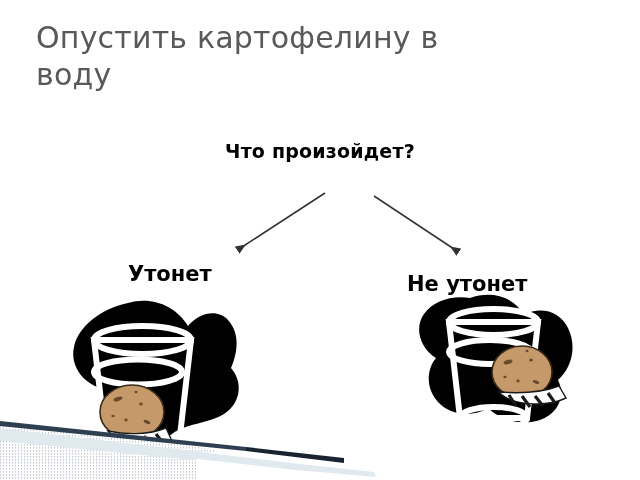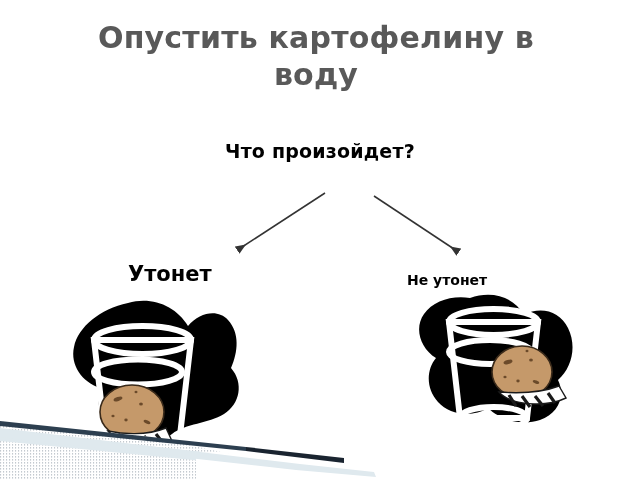--- a/index.html
+++ b/index.html
@@ -26,24 +26,23 @@
 
   
   #slide-title {
     position: absolute;
     left: 36px;
     top: 20px;
     width: 560px;
     color: #595959;
     font-size: 30px;
     line-height: 1.22;
-    font-weight: 700;
+    font-weight: 400;
     letter-spacing: 0.2px;
     white-space: pre-wrap;
-    text-align: center;
   }
 
   
   #question-label {
     position: absolute;
     left: 0;
     top: 140px;
     width: 640px;
     text-align: center;
     color: #000000;
@@ -60,21 +59,21 @@
     color: #000000;
     font-size: 21px;
     font-weight: bold;
     text-align: center;
   }
   #label-floats {
     position: absolute;
     left: 407px;
     top: 272px;
     color: #000000;
-    font-size: 14px;
+    font-size: 21px;
     font-weight: bold;
   }
 
   
   .art-layer {
     position: absolute;
     left: 0; top: 0;
     width: 640px;
     height: 480px;
     pointer-events: none;

